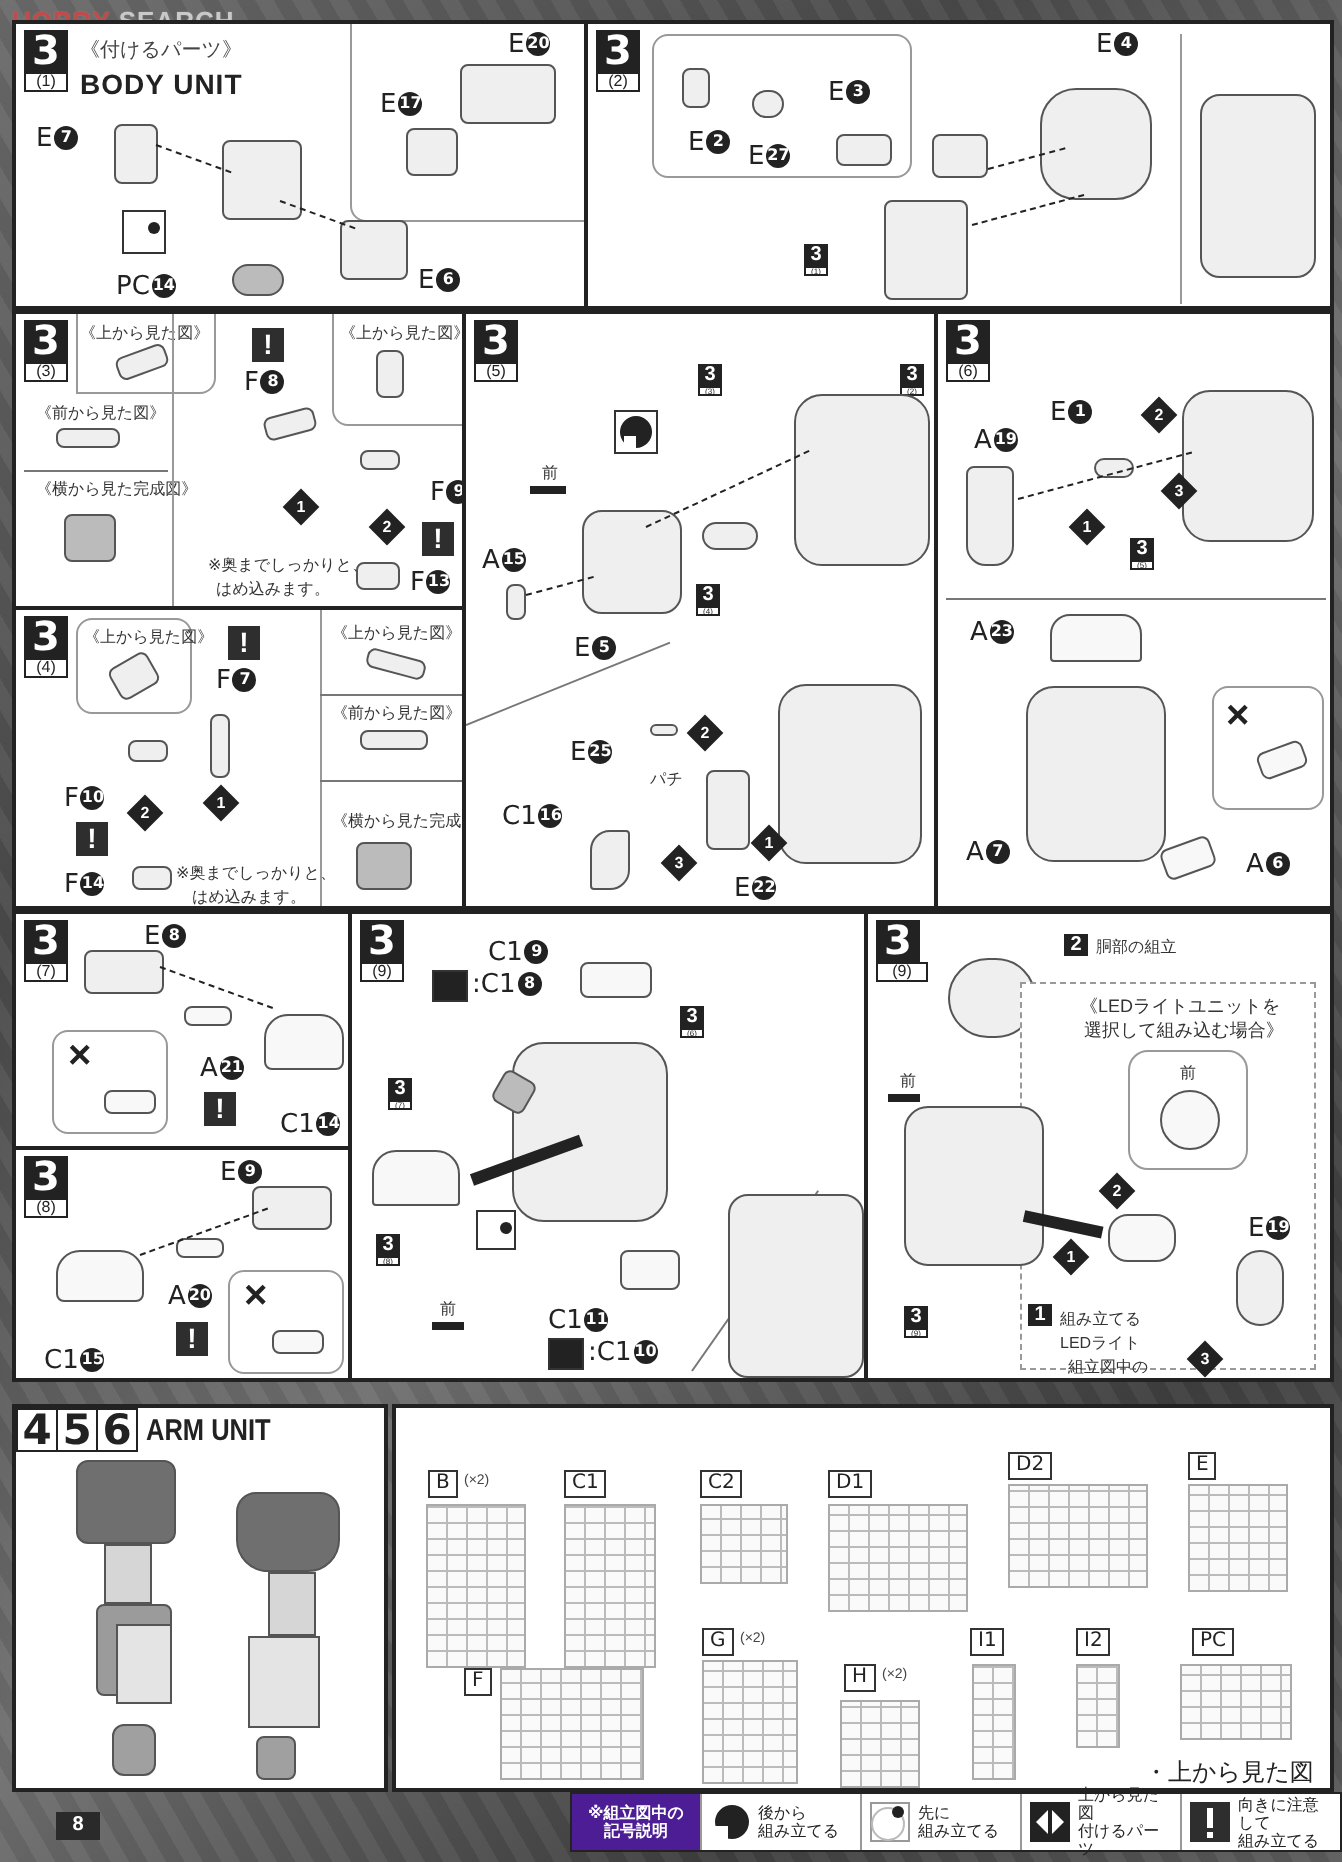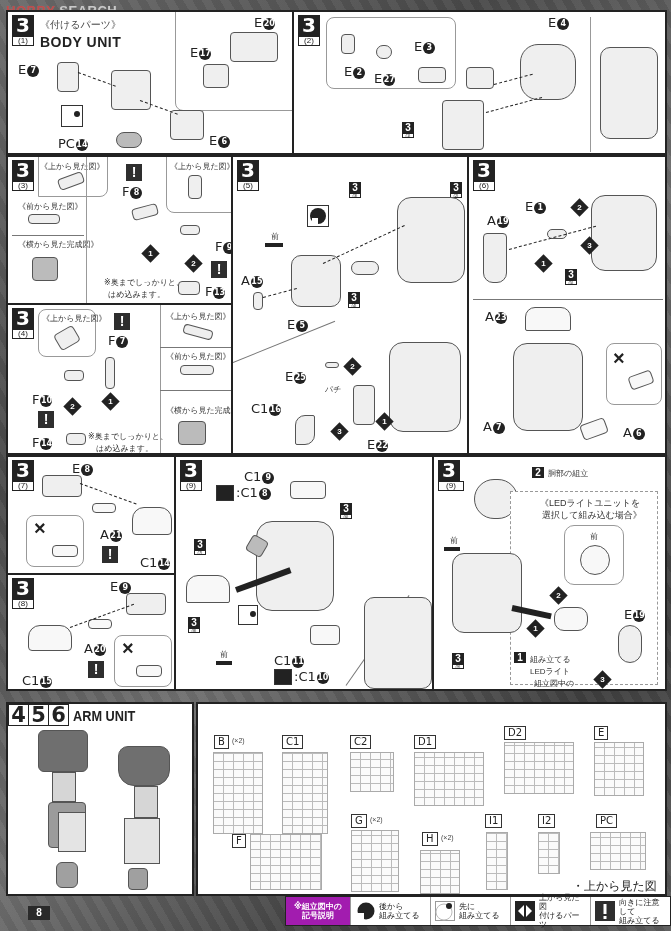--- a/index.html
+++ b/index.html
@@ -32,21 +32,21 @@
 .smallnote{position:absolute;font-size:8px;color:#333;white-space:nowrap}
 .xmark{position:absolute;font-size:20px;font-weight:bold;color:#222}
 .bigarrow{position:absolute;height:6px;background:#222;transform-origin:left center}
 .runner{position:absolute;border:1px solid #aaa;background:
  repeating-linear-gradient(0deg,transparent 0 7px,#bbb 7px 8px),
  repeating-linear-gradient(90deg,transparent 0 9px,#bbb 9px 10px);background-color:#fafafa}
 .rlabel{position:absolute;border:1px solid #333;font-size:10px;padding:0 3px;line-height:12px;background:#fff;font-family:"DejaVu Sans",sans-serif}
 .rx{position:absolute;font-size:7px;color:#444}
 .legend{position:absolute;left:285px;top:896px;height:30px;width:386px;display:flex;background:#eee;border:1px solid #222}
 .legend .cell{flex:1;display:flex;align-items:center;gap:4px;padding:0 4px;border-left:1px solid #999;font-size:8px;line-height:9px;background:#fff}
-.legend .head{flex:0 0 64px;background:#a21caf;color:#fff;font-weight:bold;border-left:none;justify-content:center;text-align:center}
+.legend .head{flex:0 0 64px;background:#4c1d95;color:#fff;font-weight:bold;border-left:none;justify-content:center;text-align:center}
 .ico{width:20px;height:20px;flex:0 0 20px}
 .logo{position:absolute;left:6px;top:3px;font-size:13px;font-weight:bold;color:#c9c9c9;letter-spacing:.5px;text-shadow:0 0 1px #888}
 .logo .h{color:#c14a4a}
 .pagenum{position:absolute;left:28px;top:906px;width:22px;height:14px;background:#2a2a2a;color:#fff;font-size:10px;font-weight:bold;text-align:center;line-height:14px}
 .armhead{position:absolute;left:8px;top:704px;display:flex;align-items:center}
 .armhead .box{width:21px;height:22px;border:1px solid #222;font-size:21px;line-height:21px;text-align:center;font-weight:bold;background:#fff;margin-right:-1px;font-family:"DejaVu Sans",sans-serif}
 .armhead .t{font-size:15px;font-weight:bold;margin-left:5px;transform:scaleX(.85);transform-origin:left}
 .armfig{position:absolute;background:#8a8a8a;border:1px solid #555}
 </style>
 </head>

